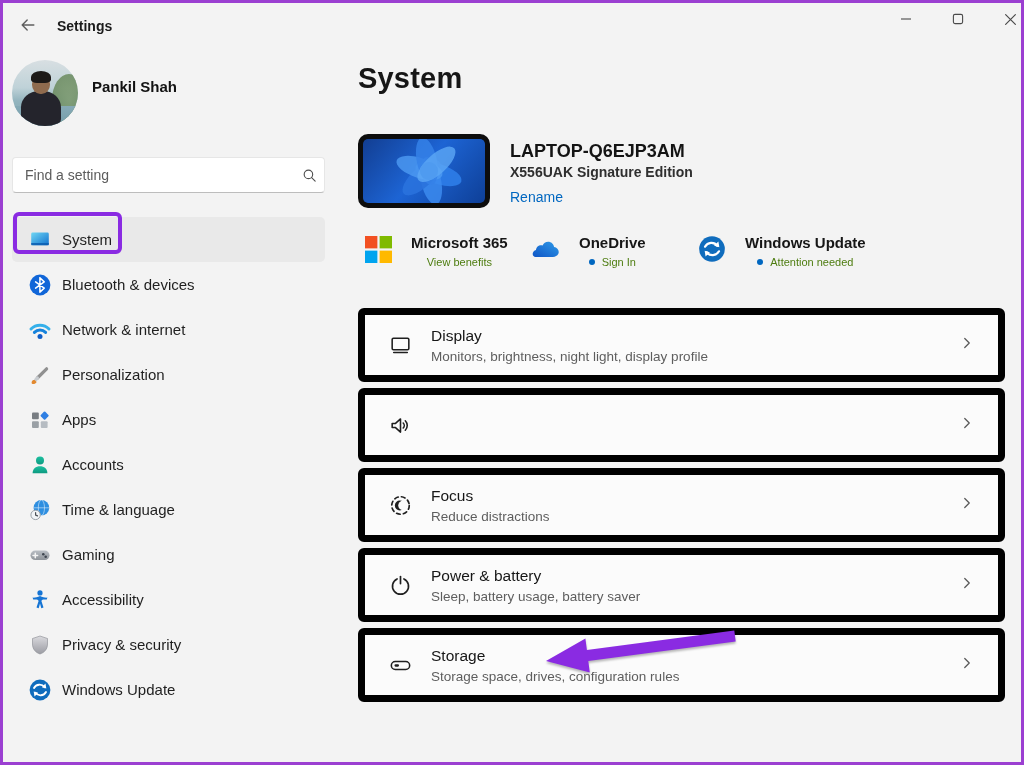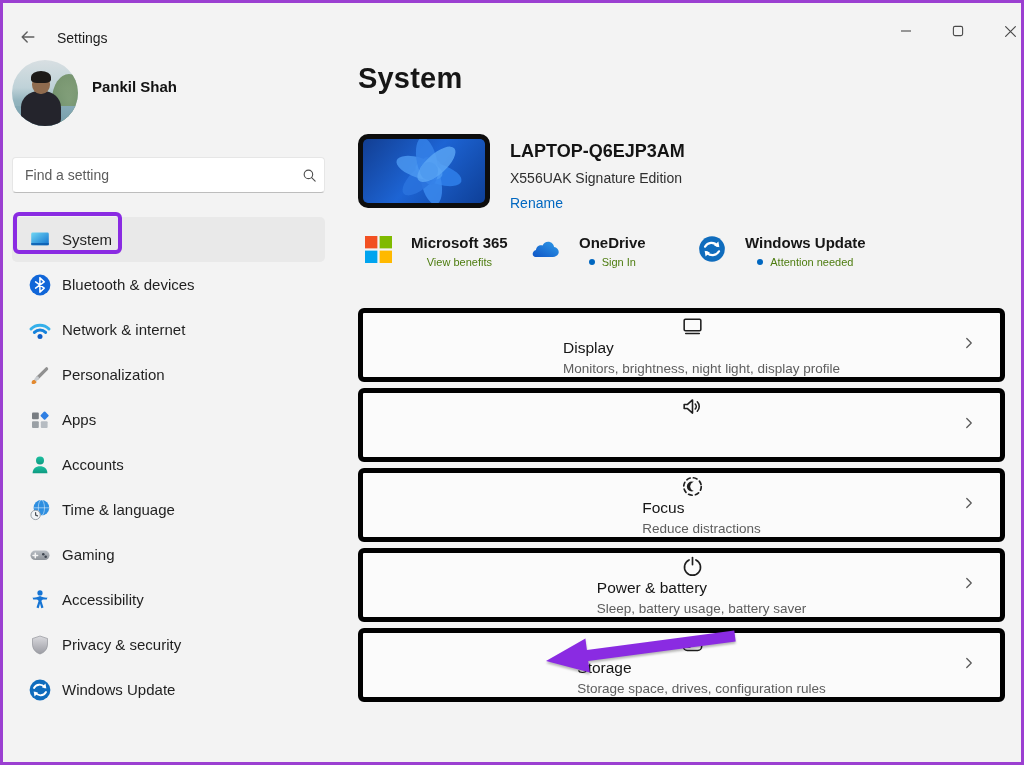--- a/index.html
+++ b/index.html
@@ -7,21 +7,21 @@
   body {
     font-family:"Liberation Sans","DejaVu Sans",sans-serif;
     background:#f3f3f3; position:relative; overflow:hidden;
     color:#1b1b1b; -webkit-font-smoothing:antialiased;
   }
 
   
   .purple-frame { position:absolute; inset:0; border:3px solid #9b3fd1; z-index:60; pointer-events:none; }
 
   
-  .titlebar { position:absolute; left:3px; top:15px; right:3px; height:44px; }
+  .titlebar { position:absolute; left:3px; top:3px; right:3px; height:44px;font-weight:bold; }
   .back-btn { position:absolute; left:10px; top:9px; width:30px; height:28px; display:flex; align-items:center; justify-content:center; border-radius:4px; background:transparent; border:none; cursor:pointer; }
   .tb-title { position:absolute; left:54px; top:15px; font-size:14px; color:#1b1b1b; }
   .win-btn { position:absolute; top:2px; width:30px; height:28px; display:flex; align-items:center; justify-content:center; background:transparent; border:none; cursor:pointer; }
   .win-min { left:888px; } .win-max { left:940px; } .win-close { left:992px; }
 
   
   .profile-avatar { position:absolute; left:12px; top:60px; width:66px; height:66px; border-radius:50%; overflow:hidden;
     background:linear-gradient(180deg,#d8dfe2 0%,#bfd2d8 42%,#93b4be 62%,#7fa3ad 100%); }
   .profile-avatar .green { position:absolute; right:-8px; top:14px; width:34px; height:52px; border-radius:50%; background:radial-gradient(closest-side,#7d9a6d,#6a8a5d); opacity:.85; }
   .profile-avatar .water { position:absolute; left:0; bottom:-6px; width:70px; height:26px; background:linear-gradient(180deg,#86aab6,#6f98a6); }
@@ -42,32 +42,32 @@
   .nav-ic { width:26px; height:26px; display:flex; align-items:center; justify-content:center; flex:0 0 26px; }
   .nav-label { margin-left:9px; font-size:15px; color:#1f1f1f; white-space:nowrap; }
 
   
   .page-title { position:absolute; left:358px; top:62px; font-size:29px; font-weight:600; color:#161616; letter-spacing:.2px; }
 
   .device-thumb { position:absolute; left:358px; top:134px; width:132px; height:74px; border:5px solid #0d0d0d; border-radius:10px; background:#0d0d0d; overflow:hidden; }
   .device-screen { position:absolute; inset:0; border-radius:4px; background:linear-gradient(130deg,#123e92 0%,#1d64d4 48%,#0e3f97 100%); overflow:hidden; }
   .device-info { position:absolute; left:510px; top:141px; }
   .device-name { font-size:18px; font-weight:700; color:#141414; }
-  .device-model { font-size:14px; color:#2f2f2f; margin-top:8px; }
+  .device-model { font-size:14px; color:#2f2f2f; margin-top:2px;font-weight:bold; }
   .device-rename { font-size:14px; color:#0067c0; margin-top:9px; cursor:pointer; display:inline-block; }
 
   .service { position:absolute; top:234px; display:flex; align-items:center; gap:19px; cursor:pointer; }
   .svc-ms { left:365px; } .svc-od { left:530px; } .svc-wu { left:698px; }
   .svc-name { font-size:15px; font-weight:700; color:#161616; }
   .svc-status { font-size:11px; color:#4d7c0f; margin-top:5px; display:flex; align-items:center;justify-content:center; }
   .status-dot { width:6px; height:6px; border-radius:50%; background:#0067c0; margin-right:7px; display:inline-block; }
 
   .cards { position:absolute; left:358px; top:308px; width:647px; }
-  .card { position:relative; height:74px; margin-bottom:6px; background:#fbfbfb; border:5px solid #000000; border-radius:6px;
-    display:flex; align-items:center; padding-left:22px; cursor:pointer;flex-direction:column; }
+  .card { position:relative; height:74px; margin-bottom:6px; background:#fbfbfb; border:7px solid #000000; border-radius:6px;
+    display:flex; align-items:center; padding-left:22px; cursor:pointer; }
   .card-ic { width:26px; height:26px; flex:0 0 26px; display:flex; align-items:center; justify-content:center; }
   .card-text { margin-left:18px; }
   .card-title { font-size:15.5px; color:#161616; }
   .card-sub { font-size:13.5px; color:#5e5e5e; margin-top:4px; }
   .card-chevron { position:absolute; right:22px; top:50%; transform:translateY(-50%); }
 
   
   .ann-box { position:absolute; left:13px; top:212px; width:109px; height:42px; border:4px solid #8a2be2; border-radius:6px; z-index:40; pointer-events:none; }
   .ann-arrow { position:absolute; left:0; top:0; z-index:40; pointer-events:none; filter:drop-shadow(0 2px 1px rgba(0,0,0,.28)); }
 </style>

